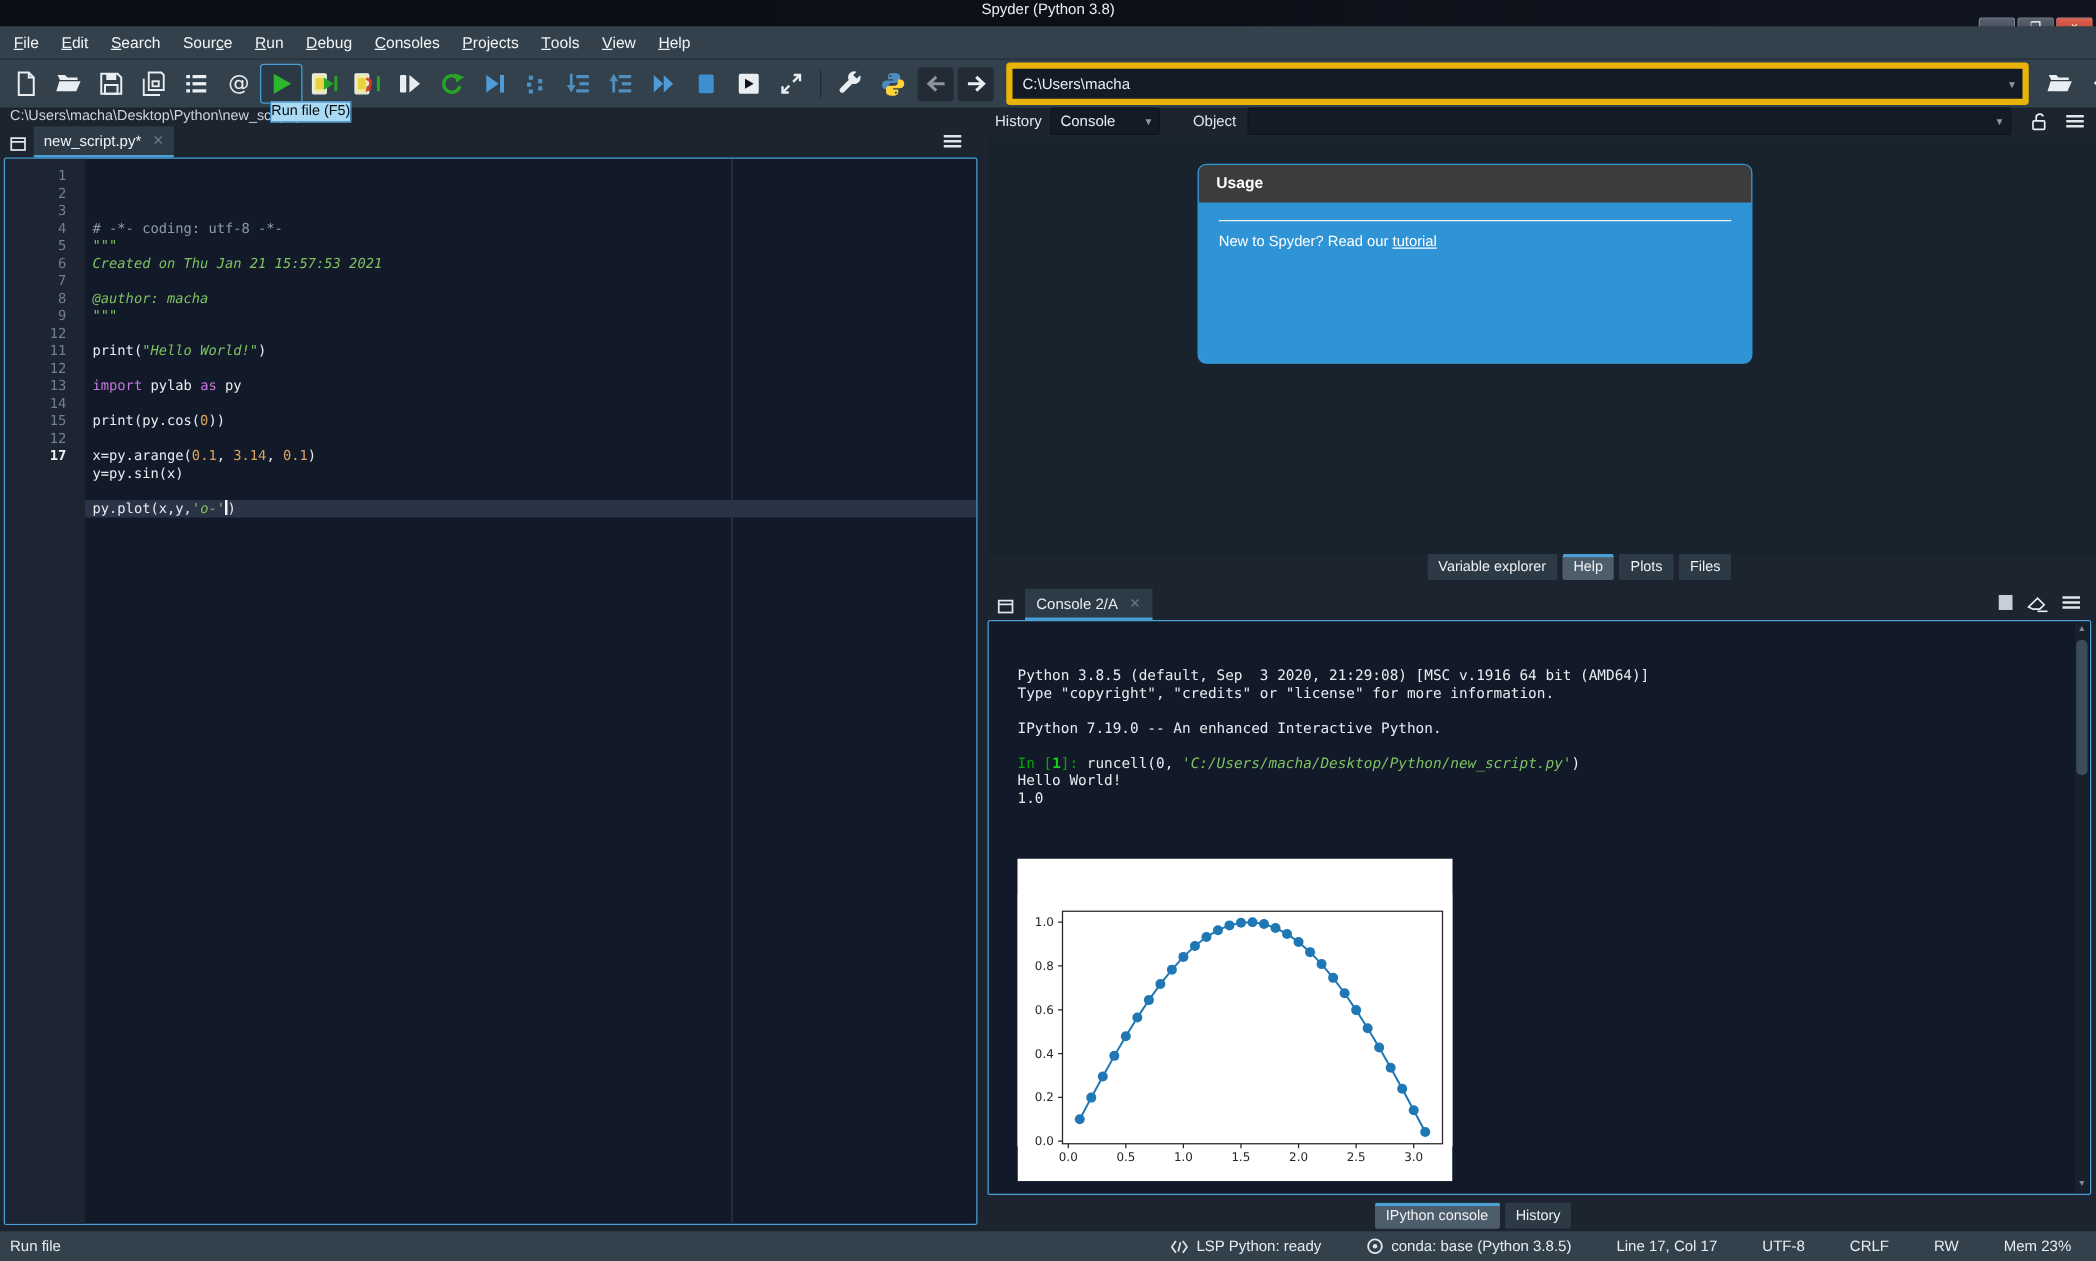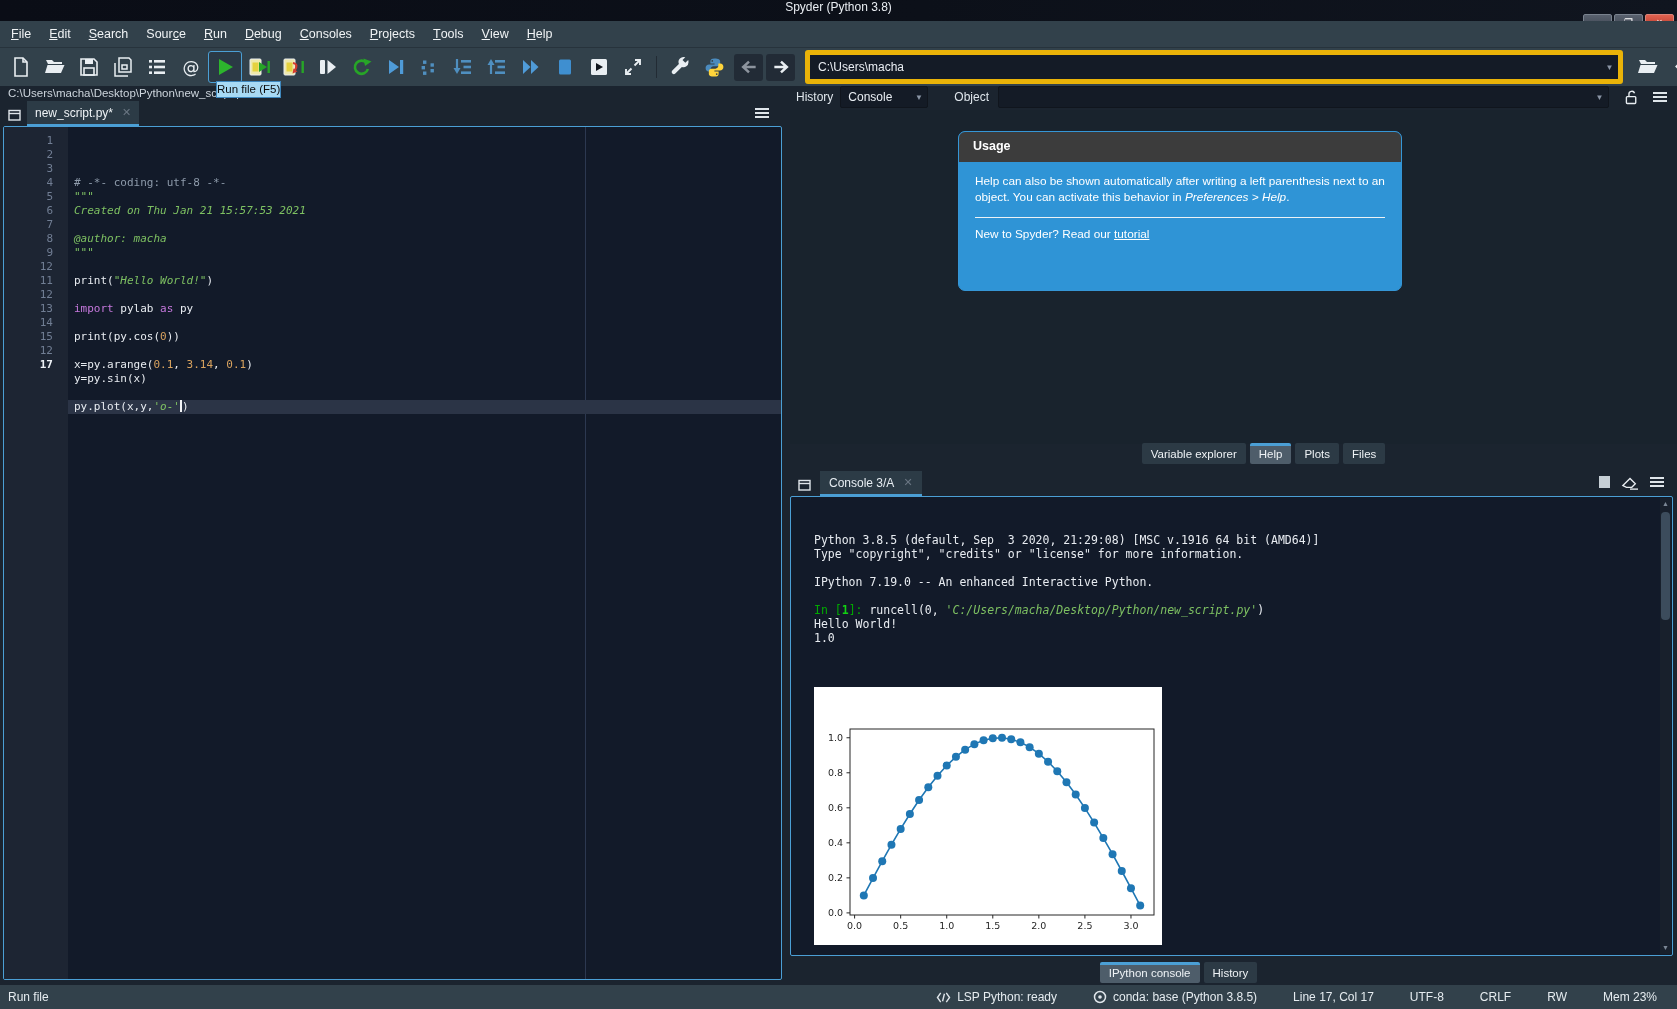--- a/index.html
+++ b/index.html
@@ -382,21 +382,20 @@
           <path d="M1 3h14M1 7h14M1 11h14"></path>
         </g>
       </svg>
   </div>
 </div>
 
 <div class="help-content">
   <div class="usage-box">
     <div class="usage-head">Usage</div>
     <div class="usage-body">
-      <p><span>Help can also be shown automatically after writing a left parenthesis next to an object. You can activate this behavior in </span><span style="font-style: italic;">Preferences &gt; Help</span><span>.</span></p>
       <hr class="usage-hr">
       <div class="usage-foot"><span>New to Spyder? Read our </span><a href="#">tutorial</a></div>
     </div>
   </div>
 </div>
 
 <div class="help-tabs">
   <div class="ptab">Variable explorer</div>
   <div class="ptab active">Help</div>
   <div class="ptab">Plots</div>
@@ -407,21 +406,21 @@
   <div class="console-tabbar">
     <div class="browse-btn">
       <svg width="16" height="16" viewBox="0 0 16 16">
           <g stroke="#dfe5ea" fill="none" stroke-width="1.4">
             <rect x="2" y="3.5" width="11" height="9.5"></rect>
             <path d="M2 6.5h11"></path>
           </g>
         </svg>
     </div>
     <div class="ctab">
-      <span>Console 3/A</span>
+      <span>Console 2/A</span>
       <span class="close-x">✕</span>
     </div>
     <div class="console-right-icons">
       <div>
           <svg width="13" height="14" viewBox="0 0 13 14">
             <rect x="1" y="1" width="11" height="12" fill="#c6cfd6"></rect>
           </svg>
         </div>
       <div>
           <svg width="18" height="16" viewBox="0 0 20 18">

